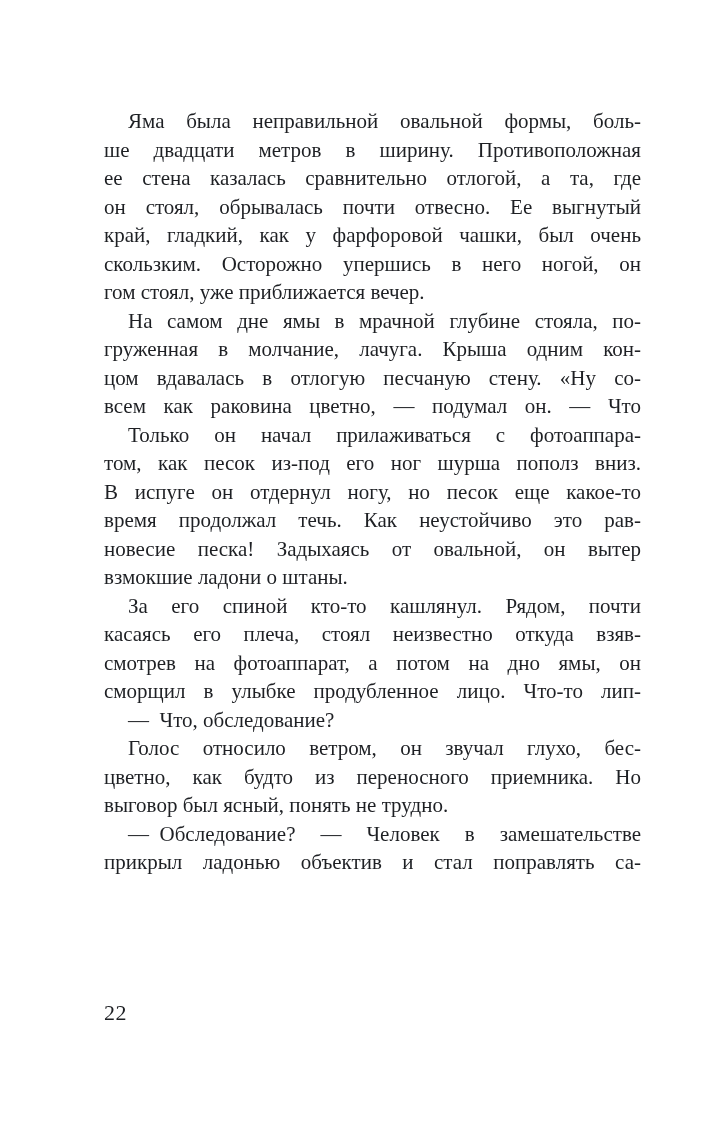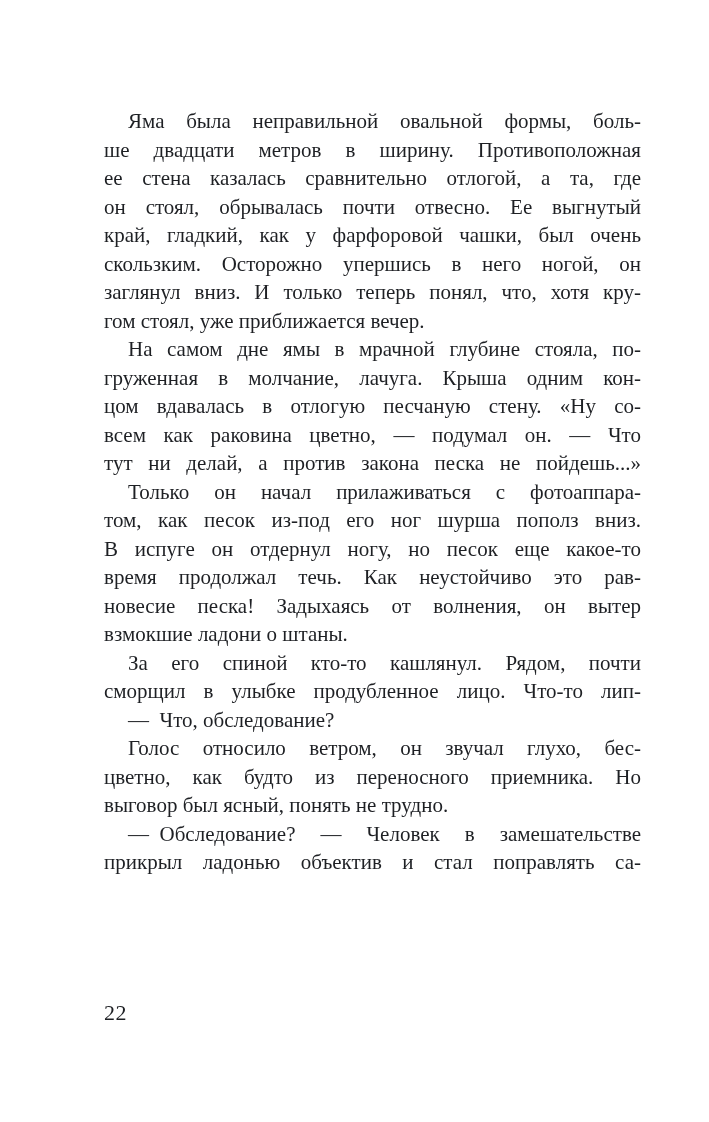--- a/index.html
+++ b/index.html
@@ -60,40 +60,40 @@
 
 <div class="book-page" style="background: rgb(255, 255, 255); color: rgb(30, 32, 36);">
   <div class="page-text">
       <div class="para">
         <div class="line first">Яма была неправильной овальной формы, боль-</div>
         <div class="line">ше двадцати метров в ширину. Противоположная</div>
         <div class="line">ее стена казалась сравнительно отлогой, а та, где</div>
         <div class="line">он стоял, обрывалась почти отвесно. Ее выгнутый</div>
         <div class="line">край, гладкий, как у фарфоровой чашки, был очень</div>
         <div class="line">скользким. Осторожно упершись в него ногой, он</div>
-        <div class="line">заглянул вниз. И только теперь понял, что, хотя кру-</div>
         <div class="line short">гом стоял, уже приближается вечер.</div>
       </div>
       <div class="para">
         <div class="line first">На самом дне ямы в мрачной глубине стояла, по-</div>
         <div class="line">груженная в молчание, лачуга. Крыша одним кон-</div>
         <div class="line">цом вдавалась в отлогую песчаную стену. «Ну со-</div>
         <div class="line">всем как раковина цветно, — подумал он. — Что</div>
-        <div class="line">тут ни делай, а против закона песка не пойдешь...»</div>
       </div>
       <div class="para">
         <div class="line first">Только он начал прилаживаться с фотоаппара-</div>
         <div class="line">том, как песок из-под его ног шурша пополз вниз.</div>
         <div class="line">В испуге он отдернул ногу, но песок еще какое-то</div>
         <div class="line">время продолжал течь. Как неустойчиво это рав-</div>
-        <div class="line">новесие песка! Задыхаясь от волнения, он вытер</div>
+        <div class="line">новесие песка! Задыхаясь от овальной, он вытер</div>
         <div class="line short">взмокшие ладони о штаны.</div>
       </div>
       <div class="para">
         <div class="line first">За его спиной кто-то кашлянул. Рядом, почти</div>
+        <div class="line">касаясь его плеча, стоял неизвестно откуда взяв-</div>
+        <div class="line">смотрев на фотоаппарат, а потом на дно ямы, он</div>
         <div class="line">сморщил в улыбке продубленное лицо. Что-то лип-</div>
       </div>
       <div class="para">
         <div class="line first short">— Что, обследование?</div>
       </div>
       <div class="para">
         <div class="line first">Голос относило ветром, он звучал глухо, бес-</div>
         <div class="line">цветно, как будто из переносного приемника. Но</div>
         <div class="line short">выговор был ясный, понять не трудно.</div>
       </div>

